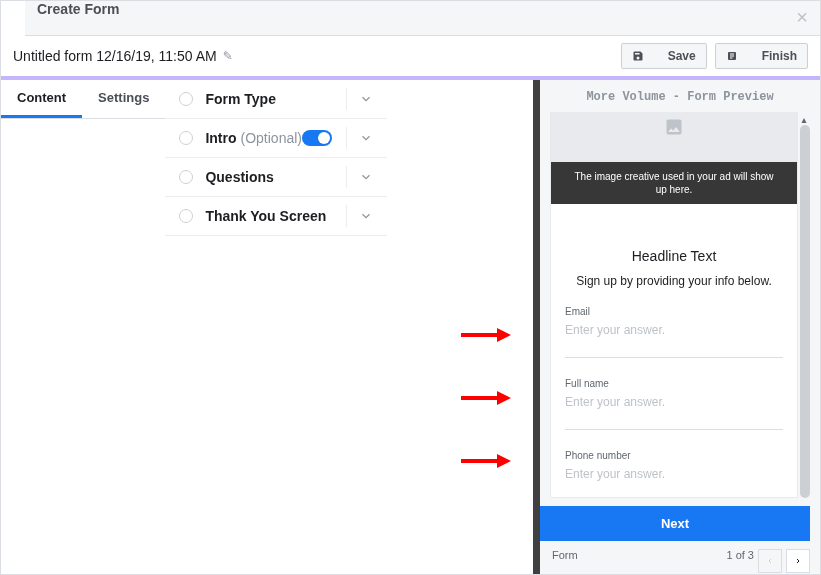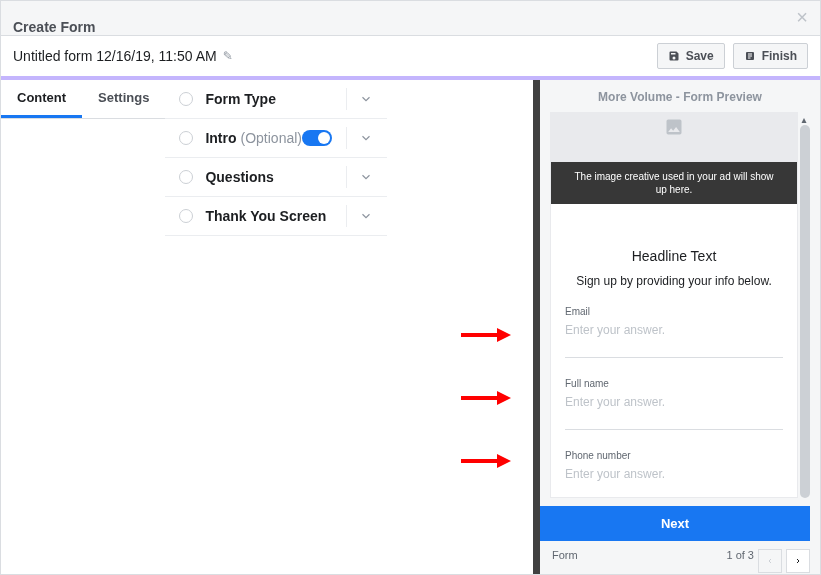--- a/index.html
+++ b/index.html
@@ -1,42 +1,42 @@
 <!DOCTYPE html>
 <html><head>
 <meta charset="utf-8">
 <style>
   html,body{margin:0;padding:0;font-family:Helvetica,Arial,sans-serif;font-size:13px;color:#1c1e21;background:#fff;}
   .frame{width:821px;height:575px;border:1px solid #dadde1;box-sizing:border-box;position:relative;overflow:hidden;}
-  .titlebar{height:34px;background:#f5f6f7;border-bottom:1px solid #dadde1;display:flex;align-items:flex-end;padding:0 12px;position:relative;}
+  .titlebar{height:34px;background:#f5f6f7;border-bottom:1px solid #dadde1;display:flex;align-items:flex-start;padding:0 12px;position:relative;margin-left:24px;}
   .titlebar-title{font-size:14px;font-weight:600;color:#4b4f56;}
   .titlebar-close{position:absolute;right:12px;top:6px;color:#bec3c9;font-size:20px;line-height:20px;cursor:pointer;}
   .subbar{height:40px;border-bottom:4px solid #c4b5fd;display:flex;align-items:center;padding:0 12px;}
   .form-name{font-size:14px;color:#1c1e21;}
   .edit-pencil{color:#8d949e;margin-left:6px;font-size:12px;}
   .subbar-spacer{flex:1;}
-  .btn{display:inline-flex;align-items:center;gap:6px;background:#f5f6f7;border:1px solid #ccd0d5;border-radius:2px;padding:5px 10px;font-size:12px;font-weight:600;color:#4b4f56;margin-left:8px;cursor:pointer;}
+  .btn{display:inline-flex;align-items:center;gap:24px;background:#f5f6f7;border:1px solid #ccd0d5;border-radius:2px;padding:5px 10px;font-size:12px;font-weight:600;color:#4b4f56;margin-left:8px;cursor:pointer;}
   .btn svg{width:12px;height:12px;}
   .body{display:flex;height:calc(575px - 34px - 40px - 2px);}
   .left{flex:1;min-width:0;border-right:7px solid #404040;display:flex;flex-direction:row;}
   .tabs{display:flex;border-bottom:1px solid #dadde1;height:38px;}
   .tab{padding:0 16px;display:flex;align-items:center;font-size:13px;font-weight:600;color:#4b4f56;cursor:pointer;border-bottom:3px solid transparent;box-sizing:border-box;}
   .tab.active{color:#1c1e21;border-bottom-color:#1877f2;}
   .sections{}
   .section-row{display:flex;align-items:center;height:38px;padding:0 14px;border-bottom:1px solid #ebedf0;}
   .section-circle{width:12px;height:12px;border:1.5px solid #ccd0d5;border-radius:50%;margin-right:12px;flex-shrink:0;}
   .section-label{font-size:14px;color:#1c1e21;font-weight:600;}
   .section-optional{font-size:14px;color:#8d949e;font-weight:400;margin-left:4px;}
   .section-spacer{flex:1;}
   .toggle{width:30px;height:16px;background:#1877f2;border-radius:8px;position:relative;margin-right:14px;}
   .toggle::after{content:"";position:absolute;width:12px;height:12px;background:#fff;border-radius:50%;top:2px;right:2px;}
   .vdiv{width:1px;height:22px;background:#ebedf0;margin-right:12px;}
   .chev{color:#8d949e;}
   .right{width:280px;background:#f5f6f7;display:flex;flex-direction:column;position:relative;}
-  .preview-title{text-align:center;font-size:12px;font-weight:600;color:#8d949e;padding:10px 0 8px;}
+  .preview-title{text-align:center;font-size:12px;font-weight:600;color:#8d949e;padding:10px 0 8px;font-family:Liberation Mono, monospace;}
   .preview-wrap{display:flex;flex:1;padding:0 10px 8px 10px;min-height:0;}
   .phone{flex:1;background:#fff;border:1px solid #e9eaed;display:flex;flex-direction:column;overflow:hidden;}
   .scroll-up{width:12px;text-align:center;color:#606770;font-size:10px;padding-top:2px;}
   .scroll-track{width:10px;background:#ccd0d5;margin-left:2px;align-self:stretch;border-radius:5px;}
   .phone-top{background:#e9eaed;display:flex;flex-direction:column;align-items:center;gap:16px;}
   .img-icon{color:#bec3c9;padding:4px 0 6px;}
   .img-banner{background:#373737;color:#fff;font-size:10px;text-align:center;padding:8px 18px;line-height:1.3;}
   .phone-content{flex:1;padding:10px 14px 4px 14px;overflow:hidden;}
   .brand-blank{height:20px;}
   .headline{text-align:center;font-size:14px;color:#1c1e21;margin:14px 0 10px;}

